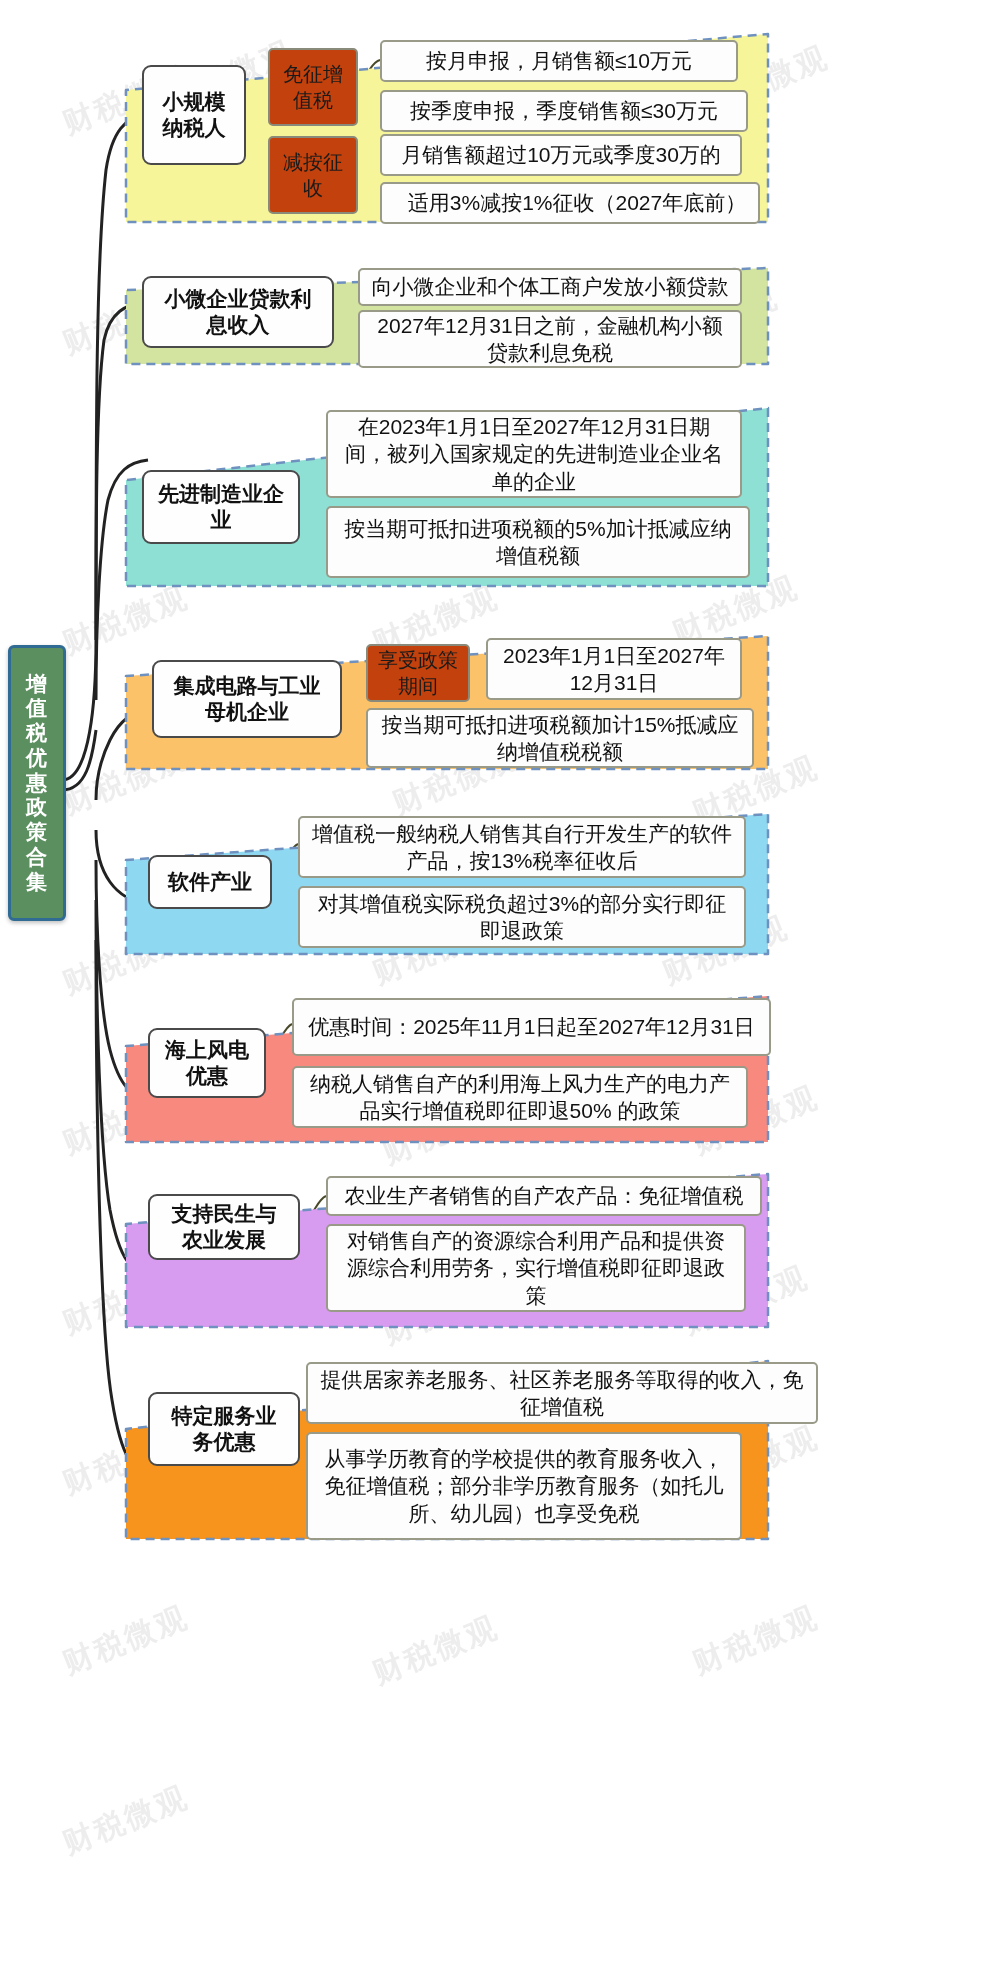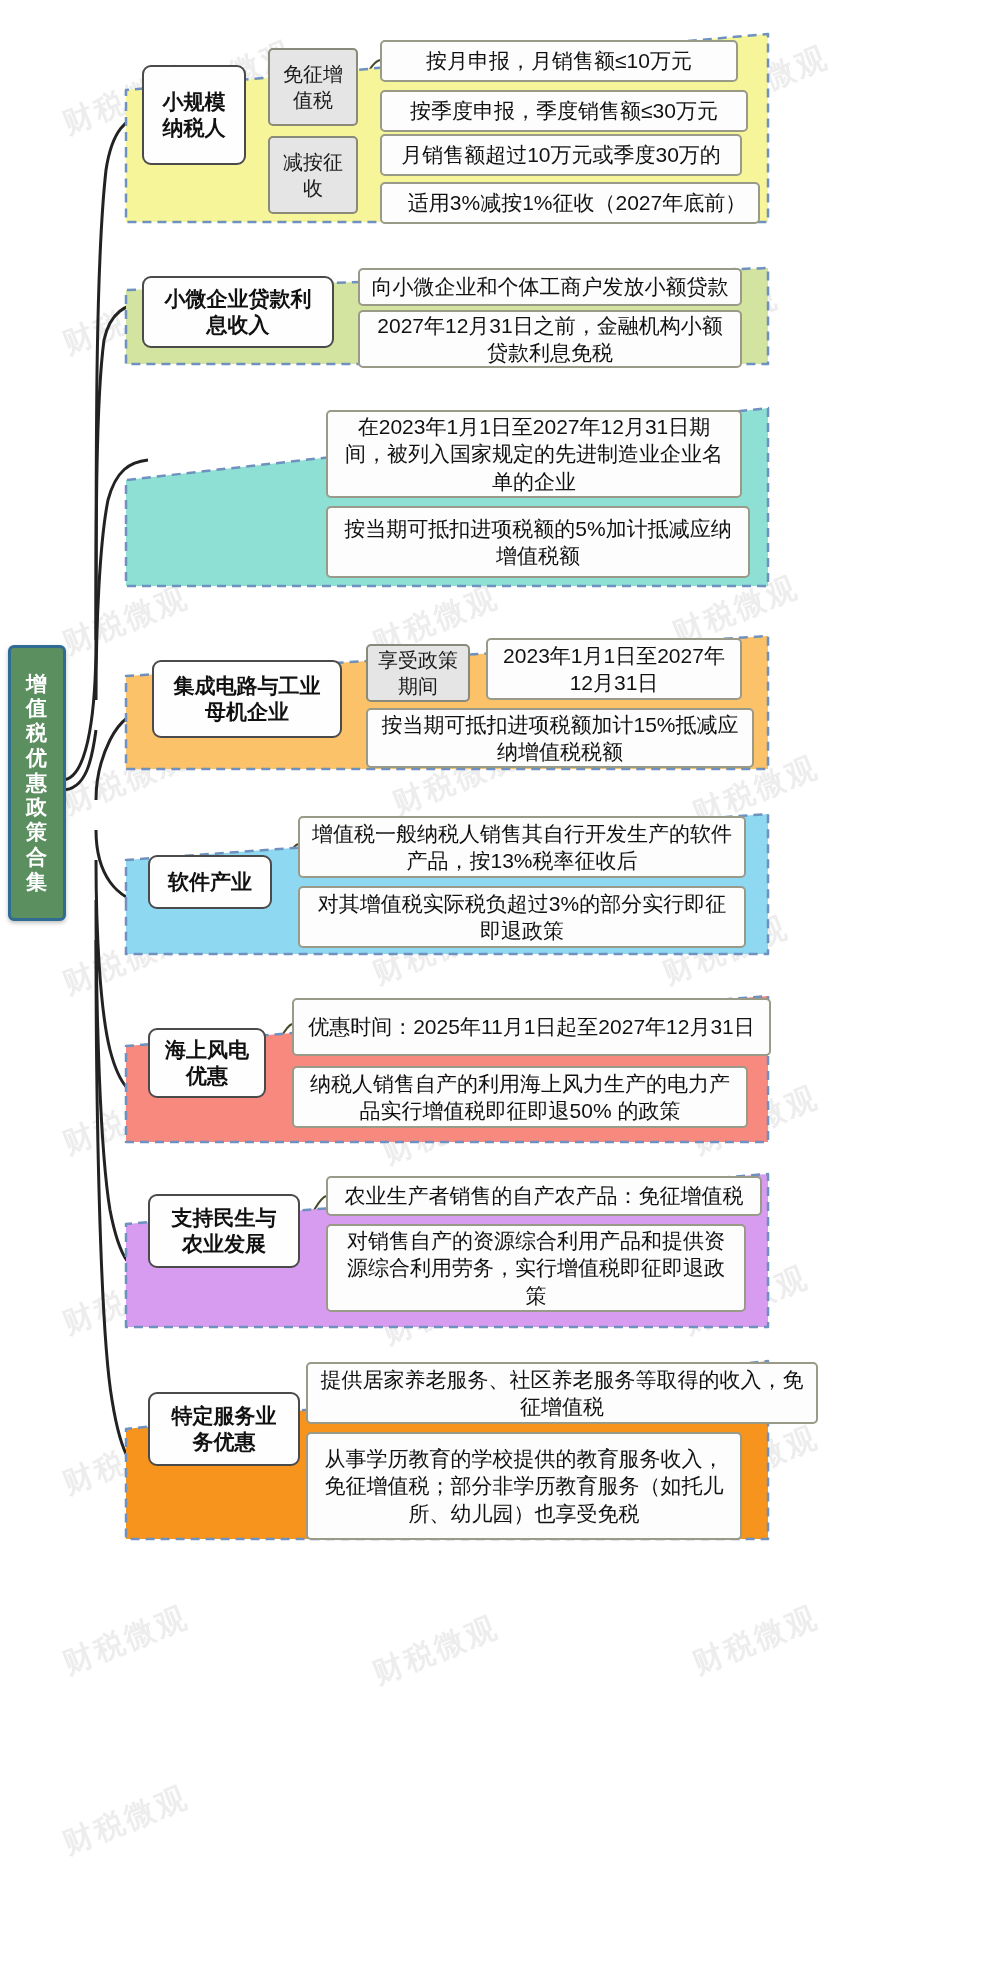--- a/index.html
+++ b/index.html
@@ -50,21 +50,21 @@
     border-radius:9px;
     display:flex;align-items:center;justify-content:center;
     text-align:center;
     font-weight:700;font-size:21px;color:#111;
     line-height:1.25;
     box-sizing:border-box;
     padding:2px 12px;
   }
   .sub{
     position:absolute;z-index:4;
-    background:#e5e5e5;
+    background:#c2410c;
     border:2px solid #8a8a7a;
     border-radius:5px;
     display:flex;align-items:center;justify-content:center;
     text-align:center;
     font-weight:400;font-size:20px;color:#1a1a1a;
     line-height:1.3;
     box-sizing:border-box;
     padding:3px 8px;
   }
   .leaf{
@@ -249,20 +249,23 @@
   <div class="node" style="left:142px;top:276px;width:192px;height:72px;">
     <span>小微企业贷款利息收入</span>
   </div>
   <div class="leaf" style="left:358px;top:268px;width:384px;height:38px;">
     <span>向小微企业和个体工商户发放小额贷款</span>
   </div>
   <div class="leaf" style="left:358px;top:310px;width:384px;height:58px;">
     <span>2027年12月31日之前，金融机构小额贷款利息免税</span>
   </div>
 
+  <div class="node" style="left:142px;top:470px;width:158px;height:74px;">
+    <span>先进制造业企业</span>
+  </div>
   <div class="leaf" style="left:326px;top:410px;width:416px;height:88px;">
     <span>在2023年1月1日至2027年12月31日期间，被列入国家规定的先进制造业企业名单的企业</span>
   </div>
   <div class="leaf" style="left:326px;top:506px;width:424px;height:72px;">
     <span>按当期可抵扣进项税额的5%加计抵减应纳增值税额</span>
   </div>
 
   <div class="node" style="left:152px;top:660px;width:190px;height:78px;">
     <span>集成电路与工业母机企业</span>
   </div>
@@ -289,21 +292,21 @@
   <div class="node" style="left:148px;top:1028px;width:118px;height:70px;">
     <span>海上风电优惠</span>
   </div>
   <div class="leaf" style="left:292px;top:998px;width:479px;height:58px;align-items:center;">
     <span>优惠时间：2025年11月1日起至2027年12月31日</span>
   </div>
   <div class="leaf" style="left:292px;top:1066px;width:456px;height:62px;">
     <span>纳税人销售自产的利用海上风力生产的电力产品实行增值税即征即退50% 的政策</span>
   </div>
 
-  <div class="node" style="left:148px;top:1194px;width:152px;height:74px;">
+  <div class="node" style="left:148px;top:1194px;width:152px;height:66px;">
     <span>支持民生与农业发展</span>
   </div>
   <div class="leaf" style="left:326px;top:1176px;width:436px;height:40px;">
     <span>农业生产者销售的自产农产品：免征增值税</span>
   </div>
   <div class="leaf" style="left:326px;top:1224px;width:420px;height:88px;">
     <span>对销售自产的资源综合利用产品和提供资源综合利用劳务，实行增值税即征即退政策</span>
   </div>
 
   <div class="node" style="left:148px;top:1392px;width:152px;height:74px;">

